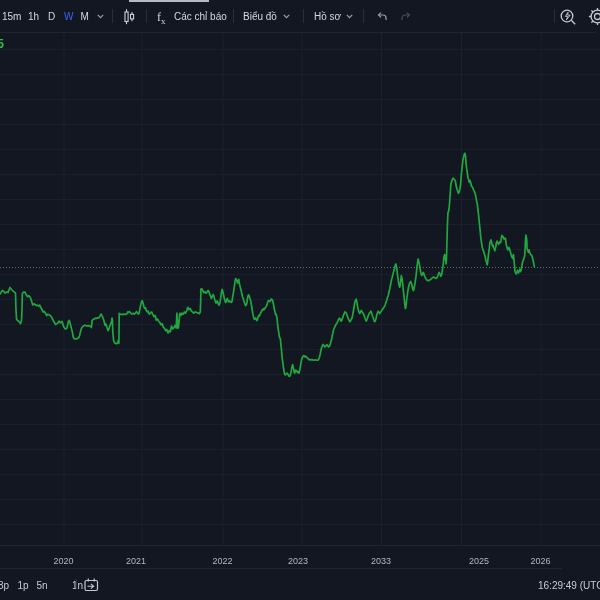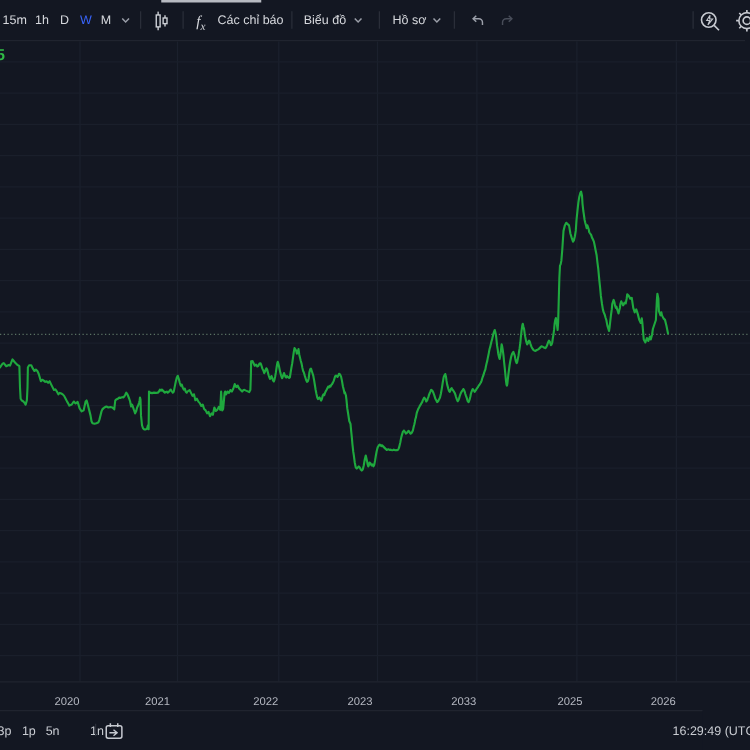--- a/index.html
+++ b/index.html
@@ -2,21 +2,21 @@
 <html><head><meta charset="utf-8"><style>
 *{margin:0;padding:0;box-sizing:border-box}
 html,body{width:600px;height:600px;overflow:hidden;background:#131722;font-family:"Liberation Sans",sans-serif}
 .abs{position:absolute}
 #topbar{position:absolute;left:0;top:0;width:596px;height:33px;background:#131722;border-bottom:1px solid #20242f}
 #topbar span.t{position:absolute;top:11px;font-size:10px;color:#d6d8dd;white-space:nowrap}
 .sep{position:absolute;top:9px;width:1px;height:14px;background:#2a2e39}
 #botbar .sep{top:10px;height:10px}
 #botbar{position:absolute;left:0;top:568px;width:562px;height:32px;background:#131722;border-top:1px solid #20242f}
 #botbar span.t{position:absolute;top:11px;font-size:10px;color:#c9ccd2;white-space:nowrap}
-.yl{position:absolute;top:556px;width:30px;text-align:left;font-size:9px;color:#b4b7c0}
+.yl{position:absolute;top:556px;width:30px;text-align:right;font-size:9px;color:#b4b7c0}
 .chev{position:absolute;top:14px}
 </style></head><body>
 <svg class="abs" style="left:0;top:0" width="600" height="600" viewBox="0 0 600 600">
 <rect x="0" y="0" width="600" height="600" fill="#131722"></rect>
 <line x1="64.0" y1="33" x2="64.0" y2="545" stroke="#1b202d" stroke-width="1"></line>
     <line x1="142.0" y1="33" x2="142.0" y2="545" stroke="#1b202d" stroke-width="1"></line>
     <line x1="223.0" y1="33" x2="223.0" y2="545" stroke="#1b202d" stroke-width="1"></line>
     <line x1="302.0" y1="33" x2="302.0" y2="545" stroke="#1b202d" stroke-width="1"></line>
     <line x1="381.5" y1="33" x2="381.5" y2="545" stroke="#1b202d" stroke-width="1"></line>
     <line x1="461.5" y1="33" x2="461.5" y2="545" stroke="#1b202d" stroke-width="1"></line>
@@ -44,21 +44,21 @@
 <line x1="0" y1="267.5" x2="600" y2="267.5" stroke="#5a7263" stroke-width="1" stroke-dasharray="1 2"></line>
 <polyline points="0.0,294.0 2.0,291.0 3.0,290.5 5.0,293.0 7.0,292.0 8.0,292.5 10.0,287.5 12.0,290.0 13.0,291.0 14.0,292.0 15.0,292.5 15.5,293.0 16.0,310.0 16.5,319.0 17.5,320.5 18.5,321.0 19.8,322.5 20.5,323.7 21.5,320.2 22.0,310.0 22.3,294.0 23.3,292.2 25.0,292.2 26.1,294.5 27.5,296.8 28.7,295.7 29.9,296.8 31.0,299.2 32.7,305.0 33.8,303.8 35.0,304.5 36.2,305.5 37.3,305.0 38.5,306.2 39.7,305.0 40.8,307.3 42.0,309.7 43.2,312.0 44.3,311.5 45.5,313.2 46.7,315.5 47.8,314.3 49.0,314.8 50.2,315.5 51.3,316.7 52.5,319.0 53.7,321.3 54.8,323.2 55.5,324.5 57.4,323.6 59.0,321.2 60.5,322.8 62.1,321.5 63.7,326.7 65.3,329.1 66.9,328.3 68.5,321.2 69.3,320.4 70.0,322.8 70.8,326.0 71.6,329.1 72.4,332.3 73.2,337.0 74.0,338.6 75.6,339.0 77.2,338.6 78.8,337.8 79.6,335.5 80.4,332.3 81.2,329.1 81.9,327.5 82.7,326.7 83.5,326.0 85.1,325.2 86.7,326.0 88.3,325.6 89.9,326.0 90.7,326.7 91.4,327.5 92.2,320.4 93.0,319.6 94.6,318.8 95.4,318.0 96.2,318.4 97.8,317.7 98.6,318.0 99.4,317.2 100.2,315.7 101.0,314.1 101.8,315.2 102.5,316.8 103.3,318.8 104.1,321.2 104.4,322.8 104.9,325.2 105.4,323.6 106.0,324.4 107.0,327.5 107.6,329.1 108.1,330.7 108.9,329.1 109.7,326.0 110.5,324.4 111.3,322.0 111.7,320.4 112.0,318.0 112.4,319.6 112.8,332.3 113.6,340.2 114.4,342.6 115.2,343.4 116.0,343.7 116.8,343.4 117.6,343.1 118.4,340.2 118.9,343.4 119.2,313.3 120.0,314.1 121.6,314.5 123.2,314.1 124.7,314.3 126.3,314.1 127.1,313.3 127.9,311.7 128.7,312.5 129.5,311.7 130.3,312.5 131.1,313.3 131.9,314.1 132.7,313.6 133.4,313.3 134.2,314.1 135.0,313.6 135.8,312.5 136.6,311.7 137.4,313.0 138.2,314.1 139.0,313.3 139.8,309.3 140.6,305.4 141.4,302.2 142.2,300.6 143.0,303.0 143.8,306.2 144.6,308.5 145.4,307.7 146.2,310.1 147.0,311.7 147.8,310.9 148.6,313.3 149.4,314.1 150.0,313.2 151.7,312.0 152.8,314.3 154.0,316.7 155.2,315.5 156.3,320.2 157.5,319.0 158.7,321.3 159.8,322.5 161.0,324.8 162.2,323.7 163.3,327.2 164.5,328.3 165.7,330.7 166.8,329.5 168.0,333.0 169.2,330.7 170.3,331.8 171.5,326.0 172.7,328.8 173.8,327.9 175.0,325.5 176.2,327.9 176.9,313.2 177.8,328.3 178.5,327.2 179.7,314.3 180.1,313.2 180.8,315.5 181.5,314.3 182.0,313.2 183.2,314.3 184.3,312.0 185.5,313.2 186.7,310.8 187.8,307.3 189.0,309.7 190.2,308.5 191.3,310.8 192.5,312.0 193.7,313.2 194.8,312.0 195.5,311.9 196.8,312.5 198.2,313.1 199.4,313.7 200.3,311.9 200.7,300.0 200.9,289.0 202.0,288.8 203.8,292.6 204.9,291.7 205.8,293.2 206.7,292.6 207.6,290.8 208.4,290.6 209.0,292.0 209.9,294.9 210.8,296.7 211.4,298.5 212.0,297.3 212.5,295.8 213.1,294.6 213.7,295.5 214.3,297.9 214.9,300.2 215.5,302.0 216.1,303.1 216.6,302.0 217.2,300.8 217.8,302.5 218.4,304.3 219.0,305.2 219.6,303.7 220.1,301.4 220.7,297.9 221.3,293.8 221.6,292.0 221.9,290.3 222.2,289.4 222.5,290.3 223.1,292.6 223.7,295.5 224.2,297.9 224.8,300.2 225.4,302.0 225.7,302.5 226.0,302.0 226.6,300.2 227.2,298.5 227.7,299.7 228.3,301.4 228.9,302.0 229.5,300.8 230.0,301.4 230.6,301.8 231.3,302.4 231.9,301.8 232.5,298.0 233.1,294.3 233.8,290.5 234.4,286.1 235.0,281.8 235.6,278.5 236.9,280.5 237.5,283.0 238.1,281.8 238.8,279.3 239.4,283.6 240.0,286.1 240.6,288.6 241.3,291.1 241.9,294.3 242.5,296.8 243.1,298.0 243.8,300.5 244.4,302.4 245.0,304.3 245.6,305.5 246.3,304.9 246.9,303.0 247.5,298.0 248.1,295.5 248.8,294.9 249.4,296.8 250.0,298.6 250.6,300.5 251.3,304.3 251.9,308.0 252.5,311.8 253.1,314.9 253.8,318.0 254.4,319.3 255.0,318.6 255.6,318.0 256.3,319.3 256.9,320.5 257.5,319.3 258.1,316.8 258.8,315.5 259.4,316.1 260.0,314.3 260.6,313.0 261.3,311.8 261.9,310.5 262.5,309.3 263.1,309.9 263.8,308.6 264.4,309.3 265.0,308.0 265.6,307.4 266.3,306.1 266.9,304.9 267.5,303.0 268.1,301.1 268.8,300.5 269.4,301.1 270.0,301.5 270.6,300.5 271.2,299.0 272.0,299.5 272.8,301.1 273.5,304.3 274.3,309.0 275.1,312.2 275.6,314.6 275.9,313.8 276.7,316.2 277.2,320.1 277.8,326.5 278.3,329.6 278.8,332.8 279.4,336.8 280.4,339.1 281.0,345.5 281.5,350.2 281.9,355.0 282.6,361.3 283.1,364.5 283.8,370.0 284.6,374.0 285.4,374.8 286.2,374.0 287.0,373.2 287.8,374.0 288.6,375.6 289.4,376.4 290.2,375.6 291.0,372.4 291.8,367.6 292.6,364.5 293.0,366.1 293.7,369.2 294.1,371.6 294.6,373.2 295.3,371.6 295.7,370.0 296.5,370.8 297.3,372.4 298.1,371.6 298.8,373.1 299.4,371.9 300.0,368.7 300.6,365.0 301.3,361.2 301.9,358.7 302.3,357.5 302.8,356.9 303.1,356.2 303.8,355.6 304.4,356.2 305.0,356.9 305.6,356.2 306.3,356.9 306.9,357.5 307.5,358.1 308.1,358.7 308.8,359.4 309.4,360.0 310.0,359.7 310.6,359.4 311.3,359.7 311.9,360.0 312.5,359.7 313.1,360.0 313.8,360.2 314.4,360.0 315.0,359.7 315.6,360.0 316.3,360.2 316.9,360.0 317.5,360.2 318.1,360.0 318.5,359.7 319.0,358.7 319.4,357.5 319.7,356.2 320.3,353.7 320.6,351.9 321.0,350.0 321.5,348.1 321.9,346.9 322.2,345.6 322.8,345.0 323.1,344.4 323.5,345.0 324.0,345.6 324.4,346.2 324.7,346.9 325.3,346.5 325.6,346.2 326.0,345.6 326.5,345.0 326.9,344.7 327.2,345.2 327.8,346.0 328.1,346.5 328.5,346.9 329.0,346.6 329.4,346.2 329.7,345.6 330.3,344.4 330.6,343.1 331.0,341.2 331.5,339.4 331.9,337.5 332.2,335.6 332.8,333.7 333.1,331.9 333.5,330.0 334.0,328.7 334.4,327.7 334.7,326.9 335.3,326.0 335.6,325.2 336.0,324.5 336.5,323.7 336.9,323.1 337.2,322.5 337.8,321.5 338.1,320.6 338.5,319.7 339.0,318.7 339.4,318.1 339.7,318.5 340.3,319.4 340.6,320.2 341.0,321.2 341.5,320.6 341.9,320.0 342.2,318.7 342.8,317.5 343.1,316.2 343.5,315.2 344.0,314.0 344.4,313.1 344.7,312.2 345.0,311.9 346.0,312.7 346.7,314.2 347.5,316.5 348.2,318.7 349.0,320.2 349.7,321.7 350.5,321.0 351.2,319.5 352.0,318.0 352.7,315.0 353.5,310.5 354.2,306.0 355.0,301.5 355.7,300.0 356.2,299.2 356.8,301.5 357.2,304.5 357.7,307.5 358.3,309.7 358.7,311.2 359.2,312.7 359.8,313.5 360.2,312.7 360.7,311.2 361.3,310.5 361.7,311.2 362.2,312.0 362.8,312.7 363.2,313.5 363.7,314.2 364.3,315.7 364.7,317.2 365.2,318.7 365.8,320.2 366.2,321.0 366.7,320.2 367.3,318.7 367.7,317.2 368.2,315.7 368.8,314.2 369.2,313.5 369.7,312.7 370.3,312.0 370.7,311.2 371.2,312.0 371.8,313.5 372.2,315.0 372.7,316.5 373.3,318.0 373.7,319.5 374.2,321.0 374.8,321.7 375.2,321.0 375.7,319.5 376.3,317.2 376.7,315.0 377.2,313.5 377.8,312.0 378.2,311.2 378.7,312.0 379.3,312.7 379.7,313.5 380.2,312.7 380.8,312.0 381.2,311.2 381.7,310.5 382.3,309.7 382.7,309.0 383.2,308.2 383.8,307.5 384.2,306.7 384.7,306.0 385.3,304.5 385.7,303.0 386.2,301.5 386.8,300.0 387.2,298.5 387.7,297.0 388.3,295.5 388.7,293.2 389.2,291.0 389.8,288.7 390.2,286.5 390.7,284.2 391.0,282.7 391.4,280.5 391.7,279.0 392.2,277.5 392.5,276.0 392.9,274.5 393.2,273.0 393.7,271.5 394.0,270.0 394.4,268.5 394.7,267.0 395.2,265.5 395.5,264.7 395.8,264.0 396.2,265.5 396.7,267.7 397.0,270.0 397.3,273.0 397.7,276.7 398.2,279.7 398.6,283.0 399.2,285.7 399.7,287.2 400.3,284.0 400.8,280.0 401.3,275.5 401.7,277.0 402.2,280.0 402.8,284.5 403.2,289.0 403.7,293.5 404.3,299.5 404.7,304.0 405.2,307.7 405.5,308.5 405.9,307.0 406.2,304.0 406.7,299.5 407.3,295.0 407.7,292.0 408.2,289.0 408.8,286.0 409.2,284.5 409.7,283.0 410.3,282.2 410.7,281.5 411.2,283.0 411.8,284.5 412.2,286.8 412.7,289.0 413.3,290.5 413.7,289.8 414.2,287.5 414.8,284.5 415.2,281.5 415.7,278.5 416.3,274.0 416.7,269.5 417.2,265.0 417.8,260.5 418.2,259.0 418.7,261.2 419.3,263.5 419.7,266.5 420.2,269.5 420.8,272.5 421.2,274.0 421.7,275.5 422.3,274.7 422.7,273.2 423.2,272.5 423.8,273.2 424.2,274.7 424.7,276.2 425.3,277.7 425.7,278.5 426.2,279.2 426.8,280.0 427.2,280.3 428.0,280.7 428.7,280.5 429.5,280.0 430.2,279.7 431.0,279.2 431.7,278.5 432.5,277.7 433.2,277.0 434.0,277.3 434.7,277.7 435.5,278.2 436.2,278.5 437.0,277.7 437.7,276.2 438.2,274.7 438.8,273.2 439.2,272.5 439.7,273.2 440.3,274.7 440.7,276.2 441.2,275.8 441.8,274.0 442.2,271.0 442.7,268.0 443.3,263.5 443.7,259.0 444.2,256.0 444.7,254.5 445.2,257.0 445.7,261.0 446.1,264.0 446.5,258.0 447.0,240.0 447.5,222.0 448.0,212.5 448.5,211.5 449.1,208.5 449.8,200.0 450.8,184.7 451.9,180.3 453.0,178.2 454.1,179.3 455.2,180.3 455.6,182.5 456.3,186.8 457.3,190.1 458.4,193.3 459.1,192.3 459.9,189.0 460.6,184.7 461.2,176.0 462.1,167.3 462.7,161.9 463.4,157.6 464.3,154.3 464.9,153.3 465.6,156.5 466.0,163.0 466.6,168.4 467.1,171.7 467.7,176.0 468.2,178.2 468.8,180.3 469.3,182.5 469.9,180.3 470.3,181.4 471.0,183.6 471.4,185.8 472.1,186.8 472.9,187.9 473.6,190.1 474.2,191.2 475.1,193.3 475.8,196.6 476.4,199.8 477.3,204.2 477.9,209.6 478.6,215.0 479.4,223.7 480.1,230.2 480.7,236.7 481.6,243.2 482.3,247.5 482.9,249.7 483.8,251.8 484.4,254.0 485.1,256.2 485.9,260.5 486.6,262.7 487.2,264.8 487.7,261.6 488.3,256.2 488.8,251.8 489.4,247.5 489.8,243.2 490.5,241.0 490.9,239.9 491.6,242.1 492.0,244.3 492.7,246.4 493.1,245.3 493.7,247.5 494.2,248.6 494.8,250.8 495.3,248.6 495.9,246.4 496.3,243.2 497.0,241.0 497.4,242.1 498.1,243.2 498.5,244.3 499.2,243.2 499.6,242.1 500.6,242.7 501.3,239.0 501.8,235.4 503.0,236.6 504.2,239.0 505.4,238.3 506.6,246.3 507.8,249.9 509.0,247.5 510.2,251.1 511.4,255.9 512.6,258.4 513.4,254.7 513.9,258.4 515.0,271.6 516.3,274.0 517.5,270.4 518.7,272.8 519.9,269.2 520.6,271.6 521.6,268.0 522.3,263.2 523.5,259.6 524.7,256.0 525.5,240.0 525.9,235.0 526.7,239.0 527.1,248.7 528.4,252.3 529.1,249.9 529.6,252.3 530.8,254.7 532.0,255.9 533.2,260.8 534.4,266.8" fill="none" stroke="#1fa83e" stroke-width="1.7" stroke-linejoin="round" stroke-linecap="round"></polyline>
 <line x1="0" y1="545.5" x2="600" y2="545.5" stroke="#20242f" stroke-width="1"></line>
 <text x="-3" y="48" font-family="Liberation Sans" font-size="12.5" font-weight="bold" fill="#30bc47">5</text>
 </svg>
 <div class="yl" style="left:43.5px">2020</div>
 <div class="yl" style="left:116px">2021</div>
 <div class="yl" style="left:202.5px">2022</div>
 <div class="yl" style="left:278px">2023</div>
 <div class="yl" style="left:361.0px">2033</div>
-<div class="yl" style="left:446px">2025</div>
+<div class="yl" style="left:459px">2025</div>
 <div class="yl" style="left:520.6px">2026</div>
 <div id="topbar">
 <div style="position:absolute;left:129px;top:0;width:80px;height:2px;background:#b7bac1"></div>
 <span class="t" style="left:2px">15m</span>
 <span class="t" style="left:28px">1h</span>
 <span class="t" style="left:48px">D</span>
 <span class="t" style="left:64px;color:#3964fa">W</span>
 <span class="t" style="left:80.5px">M</span>
 <svg class="chev" style="left:97px" width="7" height="5">
       <path d="M0.8 0.8 L3.5 3.6 L6.2 0.8" fill="none" stroke="#9a9ea8" stroke-width="1.2"></path>
@@ -66,21 +66,21 @@
 <div class="sep" style="left:112px"></div>
 <svg class="abs" style="left:124px;top:9px" width="11" height="16">
       <line x1="2.5" y1="0.2" x2="2.5" y2="3" stroke="#cfd2d8" stroke-width="1.1"></line>
       <rect x="1" y="3" width="3.1" height="9.5" fill="none" stroke="#cfd2d8" stroke-width="1.1"></rect>
       <line x1="2.5" y1="12.5" x2="2.5" y2="15.2" stroke="#cfd2d8" stroke-width="1.1"></line>
       <line x1="8" y1="3.1" x2="8" y2="5.4" stroke="#cfd2d8" stroke-width="1.1"></line>
       <rect x="6.5" y="5.4" width="3.1" height="4.5" fill="none" stroke="#cfd2d8" stroke-width="1.1"></rect>
       <line x1="8" y1="9.9" x2="8" y2="12.2" stroke="#cfd2d8" stroke-width="1.1"></line>
     </svg>
 <div class="sep" style="left:146px"></div>
-<span class="t" style="left:157px;top:10px;font-style:italic;font-family:'Liberation Serif',serif;font-size:12px">f<sub style="font-size:9px">x</sub></span>
+<span class="t" style="left:157px;top:10px;font-family:'Liberation Serif',serif;font-size:12px">f<sub style="font-size:9px">x</sub></span>
 <span class="t" style="left:174px">Các chỉ báo</span>
 <div class="sep" style="left:233px"></div>
 <span class="t" style="left:243px">Biểu đồ</span>
 <svg class="chev" style="left:283px" width="7" height="5">
       <path d="M0.8 0.8 L3.5 3.6 L6.2 0.8" fill="none" stroke="#9a9ea8" stroke-width="1.2"></path>
     </svg>
 <div class="sep" style="left:303px"></div>
 <span class="t" style="left:314px">Hồ sơ</span>
 <svg class="chev" style="left:345.5px" width="7" height="5">
       <path d="M0.8 0.8 L3.5 3.6 L6.2 0.8" fill="none" stroke="#9a9ea8" stroke-width="1.2"></path>

